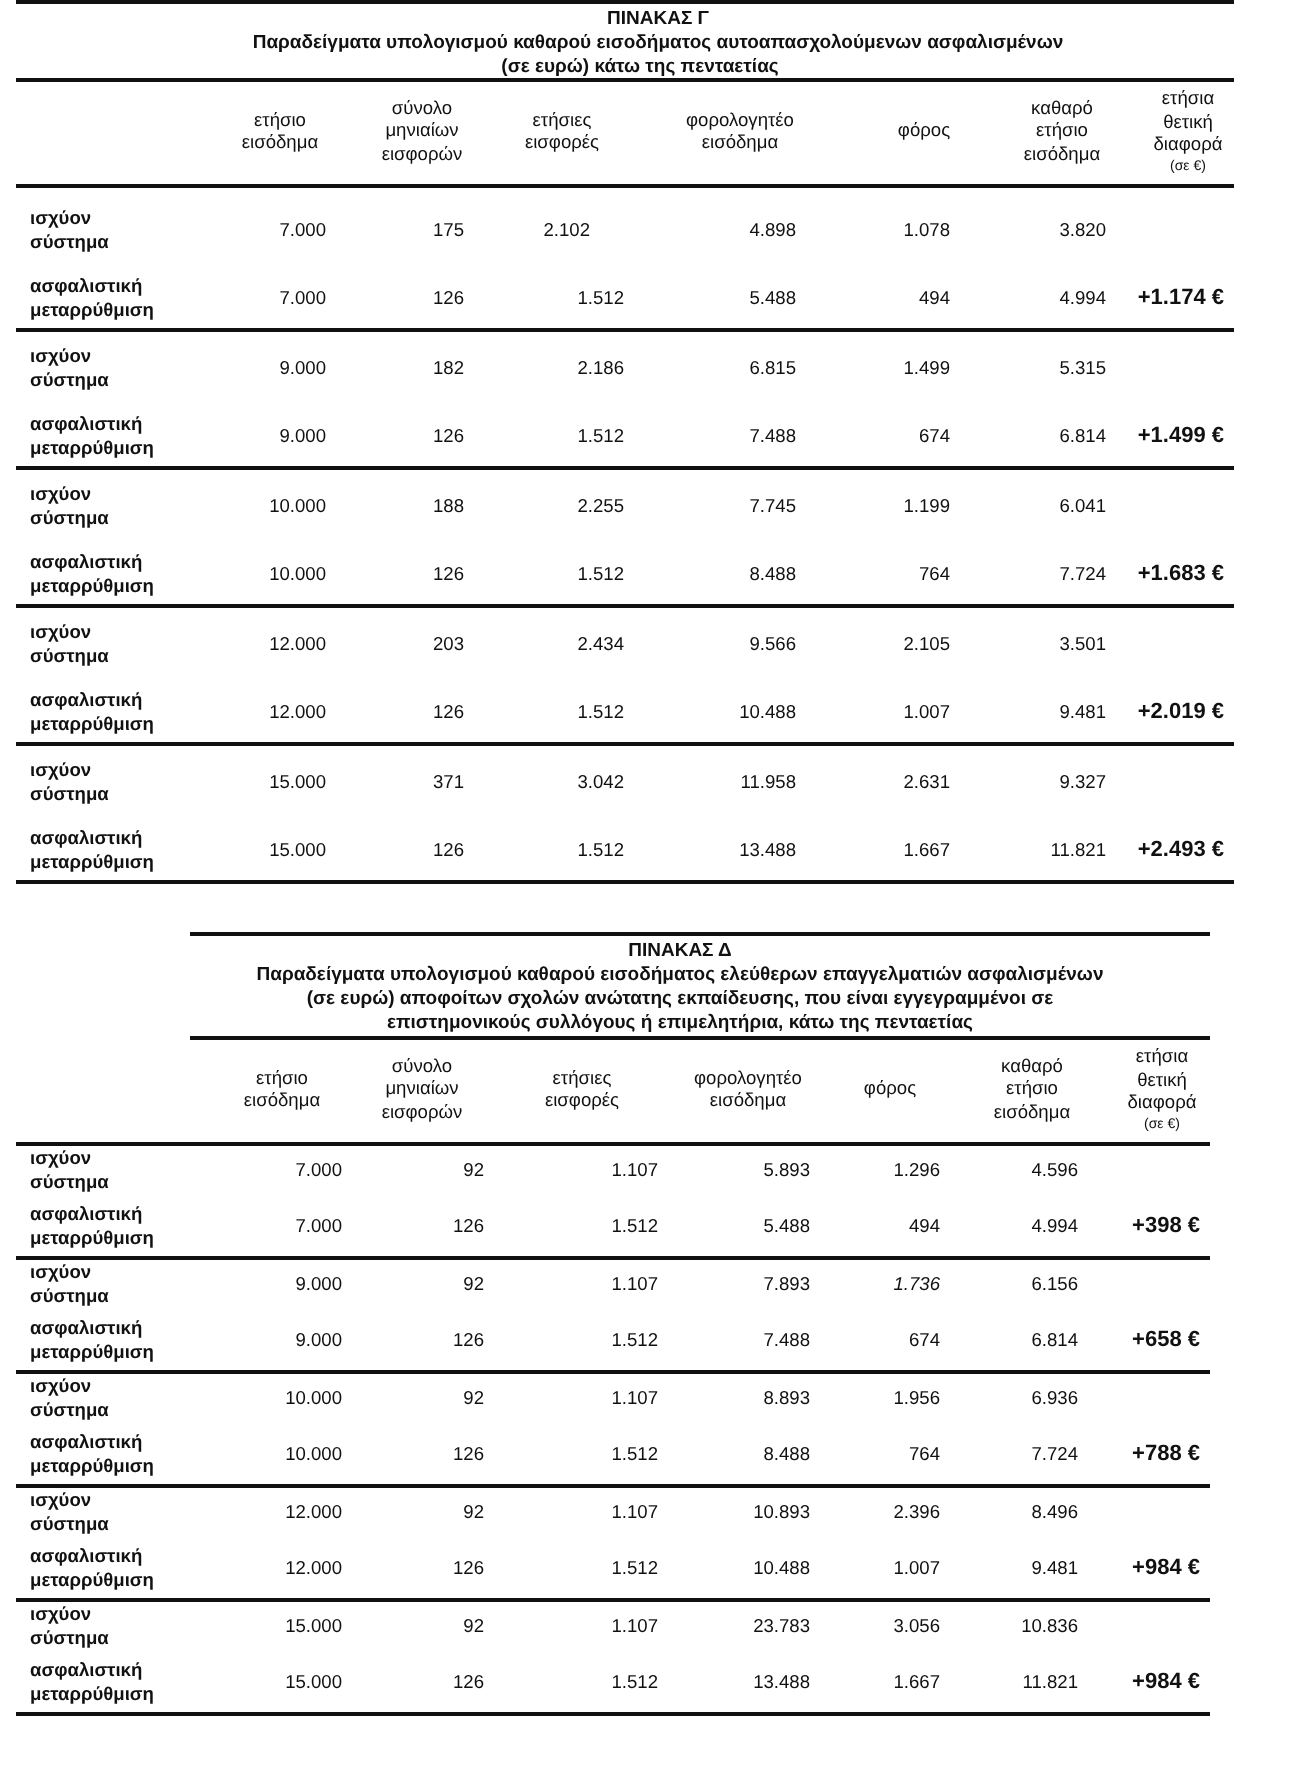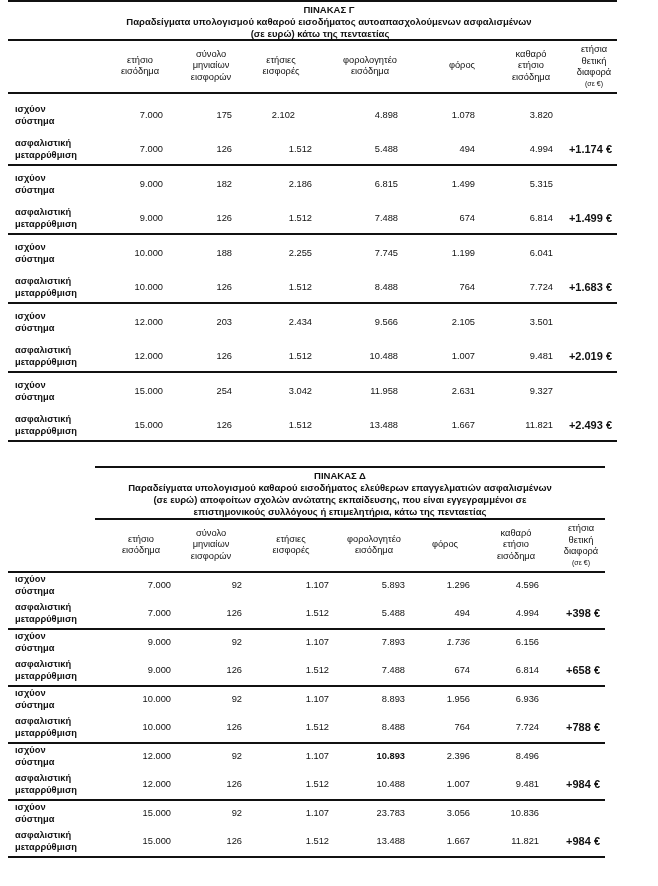--- a/index.html
+++ b/index.html
@@ -161,21 +161,21 @@
         <div class="num" style="left: 493px; width: 60px; top: 350px;">9.481</div>
         <div class="diff" style="left: 542px; width: 70px; top: 350px;">+2.019 €</div>
       </div>
       <div class="rule" style="left: 8px; width: 609px; top: 371px;"></div>
       <div>
         <div class="lbl" style="top: 379px;">
           <div>ισχύον</div>
           <div>σύστημα</div>
         </div>
         <div class="num" style="left: 103px; width: 60px; top: 385px;">15.000</div>
-        <div class="num" style="left: 172px; width: 60px; top: 385px;">254</div>
+        <div class="num" style="left: 172px; width: 60px; top: 385px;">371</div>
         <div class="num" style="left: 252px; width: 60px; top: 385px;">3.042</div>
         <div class="num" style="left: 338px; width: 60px; top: 385px;">11.958</div>
         <div class="num" style="left: 415px; width: 60px; top: 385px;">2.631</div>
         <div class="num" style="left: 493px; width: 60px; top: 385px;">9.327</div>
       </div>
       <div>
         <div class="lbl" style="top: 413px;">
           <div>ασφαλιστική</div>
           <div>μεταρρύθμιση</div>
         </div>
@@ -312,21 +312,21 @@
       </div>
       <div class="rule" style="left: 8px; width: 597px; top: 742px;"></div>
       <div>
         <div class="lbl" style="top: 744px;">
           <div>ισχύον</div>
           <div>σύστημα</div>
         </div>
         <div class="num" style="left: 111px; width: 60px; top: 750px;">12.000</div>
         <div class="num" style="left: 182px; width: 60px; top: 750px;">92</div>
         <div class="num" style="left: 269px; width: 60px; top: 750px;">1.107</div>
-        <div class="num" style="left: 345px; width: 60px; top: 750px; font-weight: bold;">10.893</div>
+        <div class="num" style="left: 345px; width: 60px; top: 750px;">10.893</div>
         <div class="num" style="left: 410px; width: 60px; top: 750px;">2.396</div>
         <div class="num" style="left: 479px; width: 60px; top: 750px;">8.496</div>
       </div>
       <div>
         <div class="lbl" style="top: 772px;">
           <div>ασφαλιστική</div>
           <div>μεταρρύθμιση</div>
         </div>
         <div class="num" style="left: 111px; width: 60px; top: 778px;">12.000</div>
         <div class="num" style="left: 182px; width: 60px; top: 778px;">126</div>

